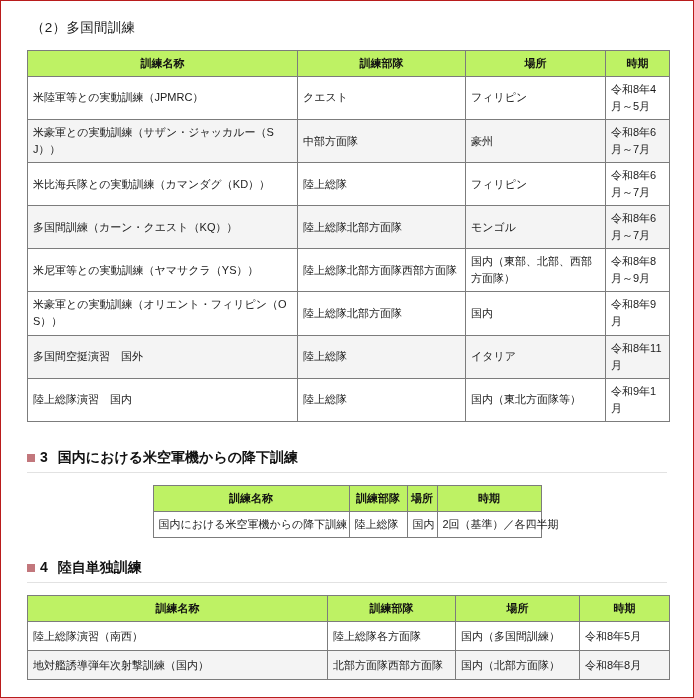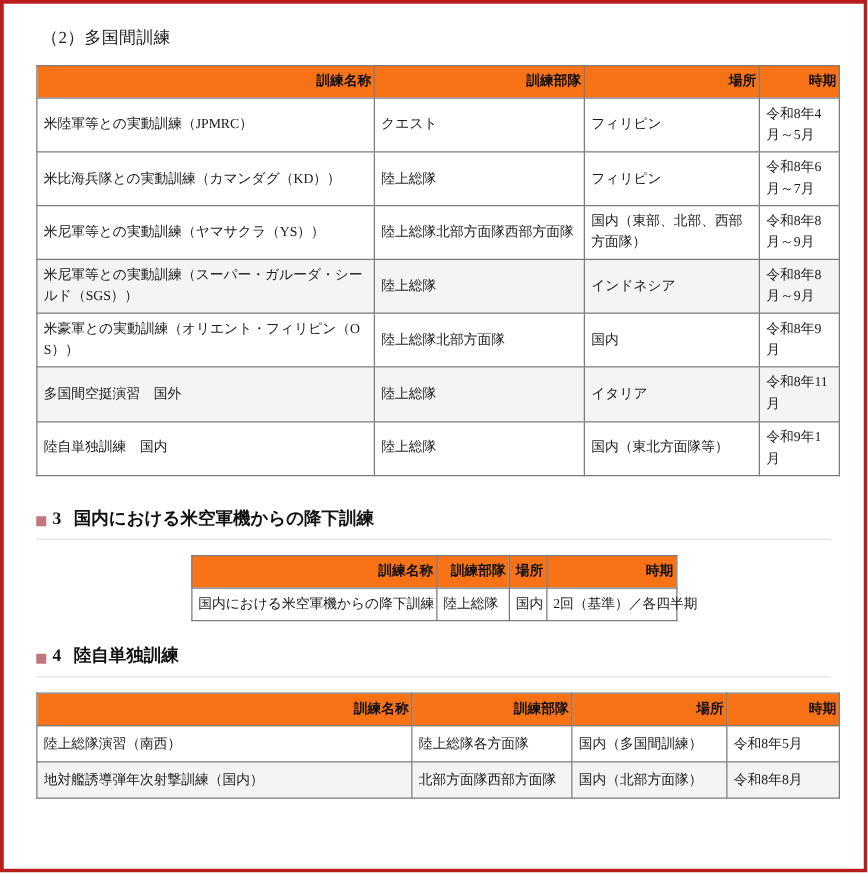--- a/index.html
+++ b/index.html
@@ -5,24 +5,24 @@
   html, body {
     margin: 0;
     padding: 0;
     background: #ffffff;
   }
   .page {
     position: relative;
     width: 694px;
     height: 698px;
     background: #ffffff;
-    border: 3px solid #b91c1c;
+    border: 1px solid #b91c1c;
     box-sizing: border-box;
     overflow: hidden;
-    font-family: Liberation Serif, serif;
+    font-family: Liberation Sans, sans-serif;
     color: #1a1a1a;
   }
   .inner {
     padding: 10px 26px 0 26px;
     box-sizing: border-box;
   }
 
   
   .sub-heading {
     font-size: 13.5px;
@@ -70,23 +70,23 @@
     background: #ffffff;
   }
   table.doc th, table.doc td {
     border: 1px solid #7c7c7c;
     padding: 4px 5px;
     vertical-align: middle;
     word-break: break-all;
     overflow-wrap: anywhere;
   }
   table.doc th {
-    background: #f97316;
+    background: #bef264;
     font-weight: bold;
-    text-align: right;
+    text-align: center;
     font-size: 11px;
     padding: 4px 2px;
     color: #111111;
   }
   table.doc td {
     text-align: left;
     color: #1a1a1a;
   }
   table.doc tbody tr.alt td {
     background: #f4f4f4;
@@ -144,52 +144,58 @@
           <th>時期</th>
         </tr>
       </thead>
       <tbody>
         <tr>
           <td>米陸軍等との実動訓練（JPMRC）</td>
           <td>クエスト</td>
           <td>フィリピン</td>
           <td>令和8年4月～5月</td>
         </tr>
+        <tr class="alt">
+          <td>米豪軍との実動訓練（サザン・ジャッカルー（SJ））</td>
+          <td>中部方面隊</td>
+          <td>豪州</td>
+          <td>令和8年6月～7月</td>
+        </tr>
         <tr>
           <td>米比海兵隊との実動訓練（カマンダグ（KD））</td>
           <td>陸上総隊</td>
           <td>フィリピン</td>
           <td>令和8年6月～7月</td>
         </tr>
+        <tr class="alt">
+          <td>多国間訓練（カーン・クエスト（KQ））</td>
+          <td>陸上総隊北部方面隊</td>
+          <td>モンゴル</td>
+          <td>令和8年6月～7月</td>
+        </tr>
         <tr>
           <td>米尼軍等との実動訓練（ヤマサクラ（YS））</td>
           <td>陸上総隊北部方面隊西部方面隊</td>
           <td>国内（東部、北部、西部方面隊）</td>
           <td>令和8年8月～9月</td>
         </tr>
-        <tr class="alt">
-          <td>米尼軍等との実動訓練（スーパー・ガルーダ・シールド（SGS））</td>
-          <td>陸上総隊</td>
-          <td>インドネシア</td>
-          <td>令和8年8月～9月</td>
-        </tr>
         <tr>
           <td>米豪軍との実動訓練（オリエント・フィリピン（OS））</td>
           <td>陸上総隊北部方面隊</td>
           <td>国内</td>
           <td>令和8年9月</td>
         </tr>
         <tr class="alt">
           <td>多国間空挺演習　国外</td>
           <td>陸上総隊</td>
           <td>イタリア</td>
           <td>令和8年11月</td>
         </tr>
         <tr>
-          <td>陸自単独訓練　国内</td>
+          <td>陸上総隊演習　国内</td>
           <td>陸上総隊</td>
           <td>国内（東北方面隊等）</td>
           <td>令和9年1月</td>
         </tr>
       </tbody>
     </table>
 
     <div class="spacer-lg"></div>
 
     <div class="sec-heading">

